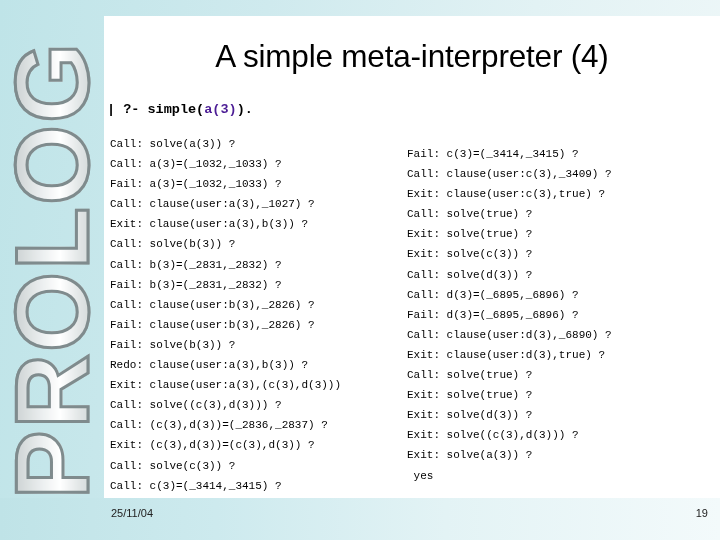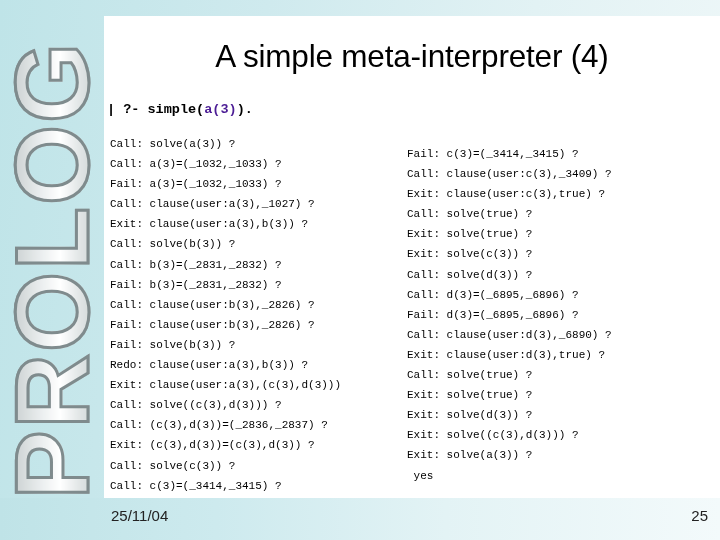--- a/index.html
+++ b/index.html
@@ -118,21 +118,21 @@
   #footer-inner {
     position: absolute;
     left: 104px;
     top: 0;
     width: 616px;
     height: 42px;
   }
   .footer-text {
     position: absolute;
     top: 9px;
-    font-size: 15px;
+    font-size: 11px;
     color: #222222;
     white-space: nowrap;
   }
   #footer-date   { left: 7px; }
   #footer-center { left: 12px; width: 616px; text-align: center; margin-top: 36px; }
   #footer-page   { right: 12px; }
 </style>
 </head>
 <body>
 
@@ -151,17 +151,17 @@
     <div id="trace-left" class="trace-col"><div class="trace-line">Call: solve(a(3)) ?</div><div class="trace-line">Call: a(3)=(_1032,_1033) ?</div><div class="trace-line">Fail: a(3)=(_1032,_1033) ?</div><div class="trace-line">Call: clause(user:a(3),_1027) ?</div><div class="trace-line">Exit: clause(user:a(3),b(3)) ?</div><div class="trace-line">Call: solve(b(3)) ?</div><div class="trace-line">Call: b(3)=(_2831,_2832) ?</div><div class="trace-line">Fail: b(3)=(_2831,_2832) ?</div><div class="trace-line">Call: clause(user:b(3),_2826) ?</div><div class="trace-line">Fail: clause(user:b(3),_2826) ?</div><div class="trace-line">Fail: solve(b(3)) ?</div><div class="trace-line">Redo: clause(user:a(3),b(3)) ?</div><div class="trace-line">Exit: clause(user:a(3),(c(3),d(3)))</div><div class="trace-line">Call: solve((c(3),d(3))) ?</div><div class="trace-line">Call: (c(3),d(3))=(_2836,_2837) ?</div><div class="trace-line">Exit: (c(3),d(3))=(c(3),d(3)) ?</div><div class="trace-line">Call: solve(c(3)) ?</div><div class="trace-line">Call: c(3)=(_3414,_3415) ?</div></div>
 
     <div id="trace-right" class="trace-col"><div class="trace-line">Fail: c(3)=(_3414,_3415) ?</div><div class="trace-line">Call: clause(user:c(3),_3409) ?</div><div class="trace-line">Exit: clause(user:c(3),true) ?</div><div class="trace-line">Call: solve(true) ?</div><div class="trace-line">Exit: solve(true) ?</div><div class="trace-line">Exit: solve(c(3)) ?</div><div class="trace-line">Call: solve(d(3)) ?</div><div class="trace-line">Call: d(3)=(_6895,_6896) ?</div><div class="trace-line">Fail: d(3)=(_6895,_6896) ?</div><div class="trace-line">Call: clause(user:d(3),_6890) ?</div><div class="trace-line">Exit: clause(user:d(3),true) ?</div><div class="trace-line">Call: solve(true) ?</div><div class="trace-line">Exit: solve(true) ?</div><div class="trace-line">Exit: solve(d(3)) ?</div><div class="trace-line">Exit: solve((c(3),d(3))) ?</div><div class="trace-line">Exit: solve(a(3)) ?</div><div class="trace-line" id="final-answer">yes</div></div>
 
   </div>
 
   <div id="footer">
     <div id="footer-inner">
       <div class="footer-text" id="footer-date">25/11/04</div>
       <div class="footer-text" id="footer-center">AIPP Lecture 17: Meta-interpretation</div>
-      <div class="footer-text" id="footer-page">25</div>
+      <div class="footer-text" id="footer-page">19</div>
     </div>
   </div>
 
 </div>
 
 </body></html>

